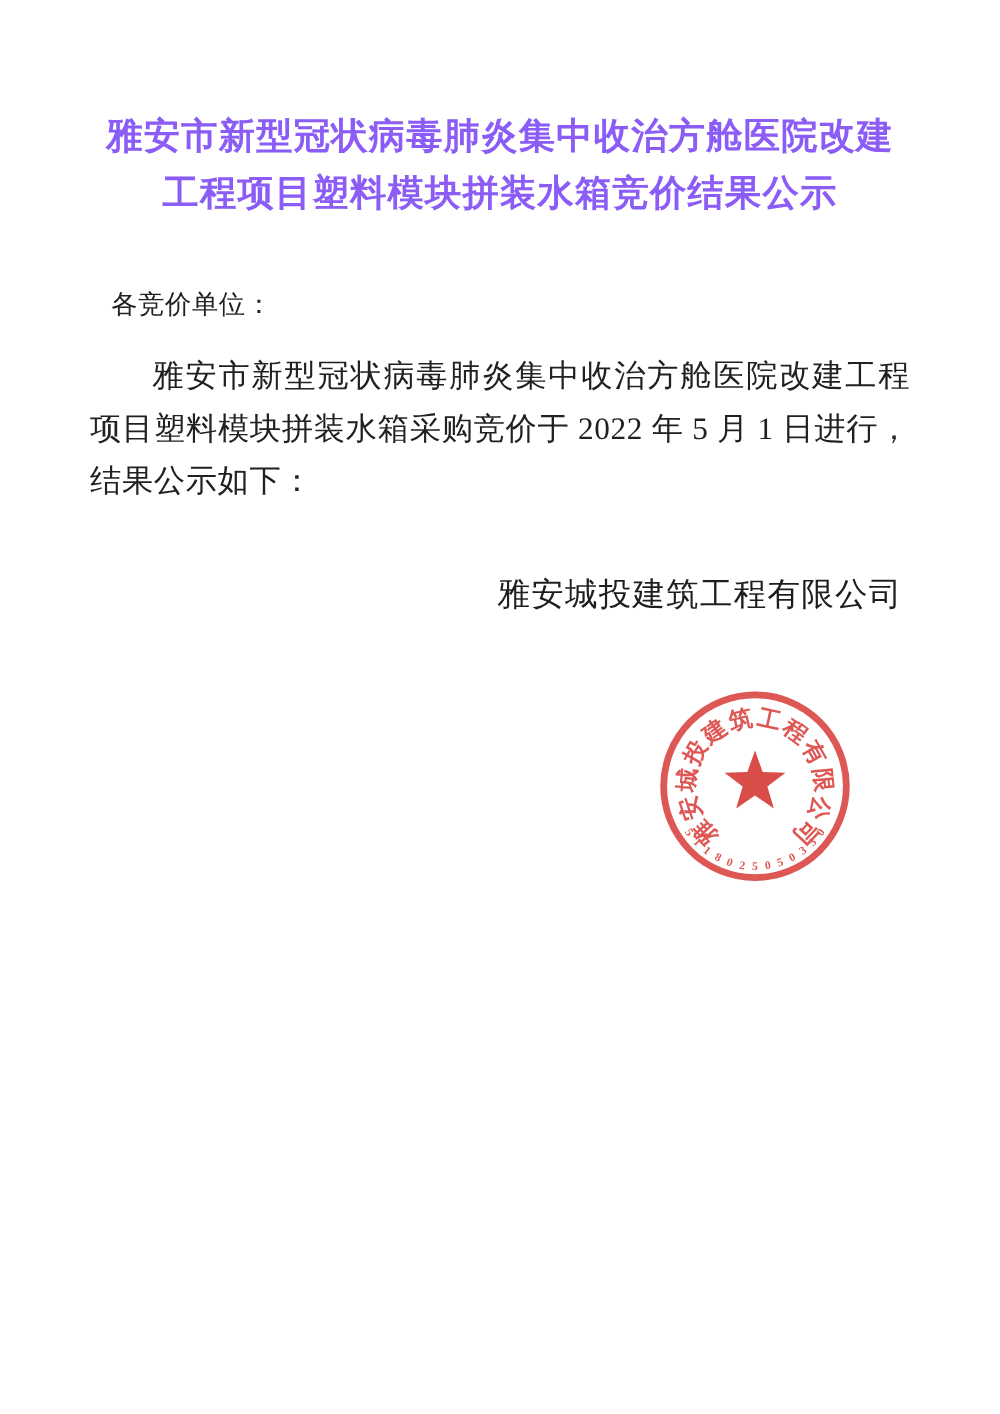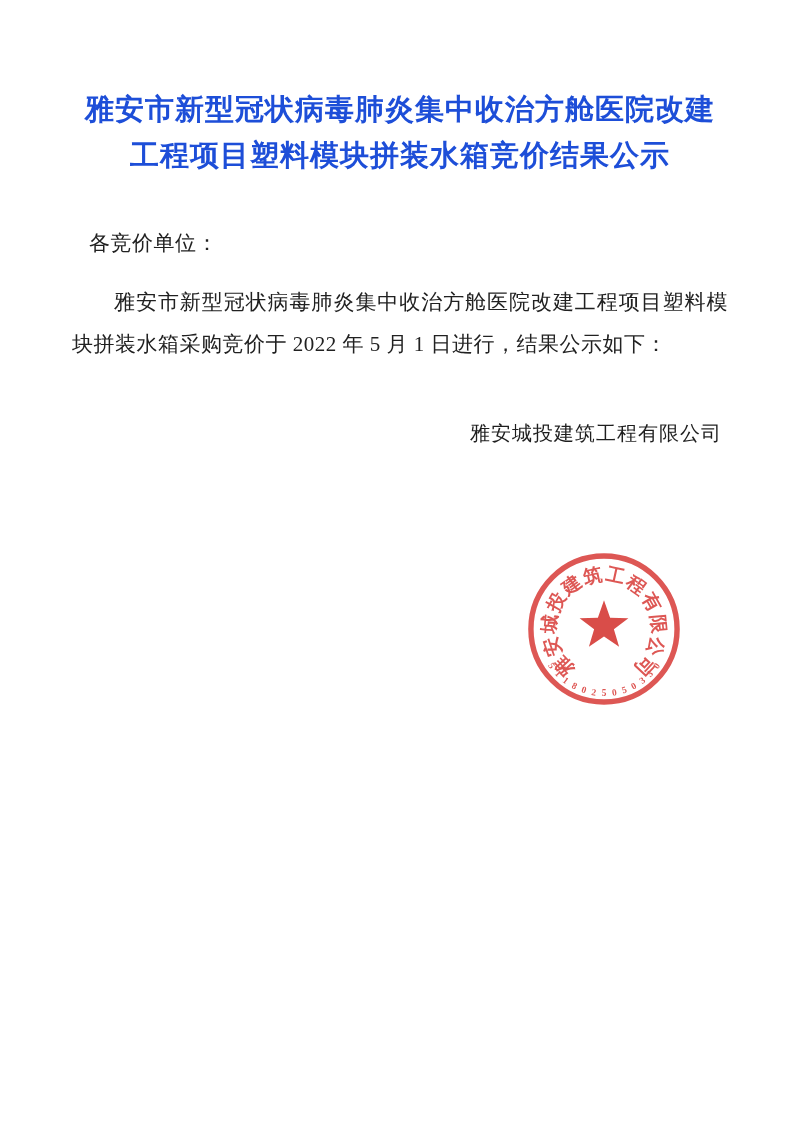--- a/index.html
+++ b/index.html
@@ -19,43 +19,43 @@
   .content {
     padding: 86px 72px 0 72px;
   }
   .doc-title {
     font-family: "Liberation Sans", "DejaVu Sans", sans-serif;
     font-weight: 700;
     font-size: 29px;
     line-height: 46px;
     letter-spacing: 1px;
     text-align: center;
-    color: #1d4ed8;
+    color: #8b5cf6;
     margin: 0 auto 44px auto;
     max-width: 662px;
   }
   .salutation {
     font-size: 21px;
     line-height: 42px;
     letter-spacing: 0.5px;
     margin: 17px;
   }
   .body-paragraph {
-    font-size: 21px;
+    font-size: 25px;
     line-height: 42px;
     letter-spacing: 0.5px;
     text-align: justify;
     text-indent: 2em;
     margin: 4px 0 0 0;
   }
   .signature-block {
     margin-top: 46px;
     text-align: right;
     padding-right: 6px;
-    font-size: 20px;
+    font-size: 26px;
     line-height: 45px;
     letter-spacing: 1px;
     color: #1e1e1e;
   }
   .signature-company, .signature-date {
     display: block;
   }
   
   .seal-wrap {
     position: absolute;

